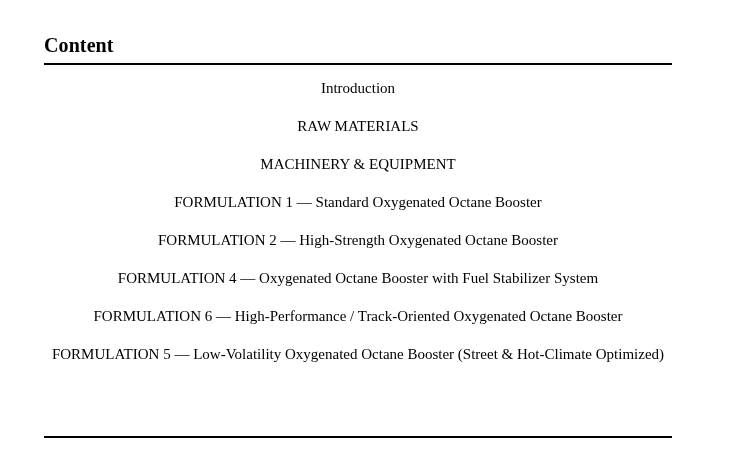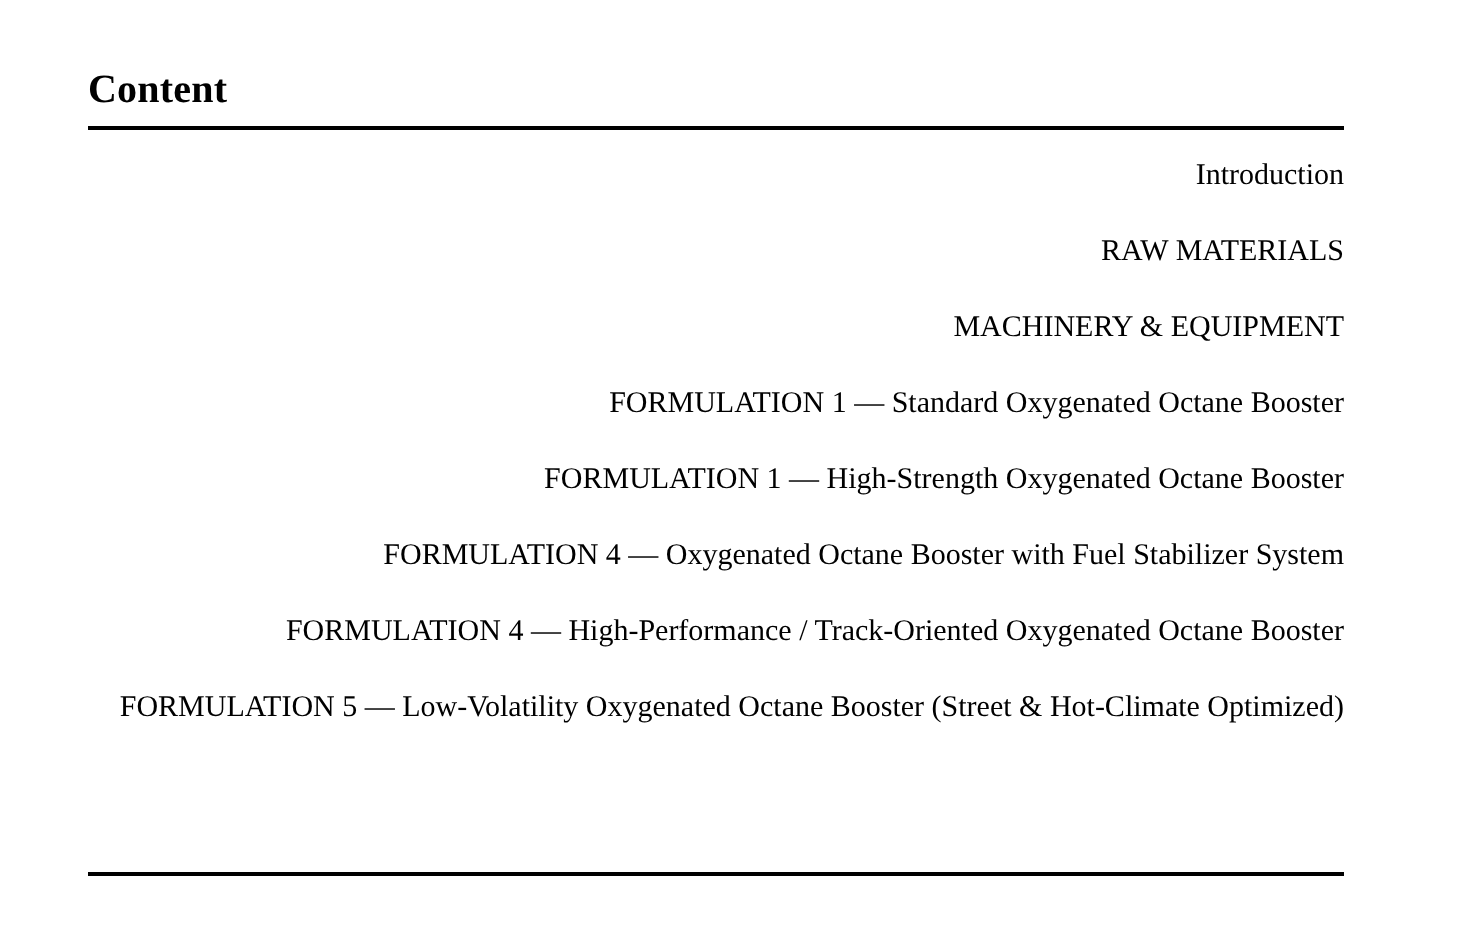--- a/index.html
+++ b/index.html
@@ -50,21 +50,21 @@
     margin: 0;
     padding: 0;
   }
   .toc-entry {
     font-family: "Liberation Serif", "DejaVu Serif", serif;
     font-size: 15px;
     line-height: 19px;
     color: #000000;
     margin: 0;
     padding: 0;
-    text-align: right;
+    text-align: center;
     white-space: normal;
   }
   .toc-entry + .toc-entry {
     margin-top: 19px;
   }
   .first-entry {
     margin-top: 14px;
   }
   .bottom-rule-wrap {
     position: absolute;
@@ -91,27 +91,27 @@
       <li class="toc-entry">
         <span>RAW MATERIALS</span>
       </li>
       <li class="toc-entry">
         <span>MACHINERY &amp; EQUIPMENT</span>
       </li>
       <li class="toc-entry">
         <span>FORMULATION 1 — Standard Oxygenated Octane Booster</span>
       </li>
       <li class="toc-entry">
-        <span>FORMULATION 1 — High-Strength Oxygenated Octane Booster</span>
+        <span>FORMULATION 2 — High-Strength Oxygenated Octane Booster</span>
       </li>
       <li class="toc-entry">
         <span>FORMULATION 4 — Oxygenated Octane Booster with Fuel Stabilizer System</span>
       </li>
       <li class="toc-entry">
-        <span>FORMULATION 4 — High-Performance / Track-Oriented Oxygenated Octane Booster</span>
+        <span>FORMULATION 6 — High-Performance / Track-Oriented Oxygenated Octane Booster</span>
       </li>
       <li class="toc-entry">
         <span>FORMULATION 5 — Low-Volatility Oxygenated Octane Booster (Street &amp; Hot-Climate Optimized)</span>
       </li>
     </ul>
 
   </div>
 
   <div class="bottom-rule-wrap">
     <hr class="rule">

